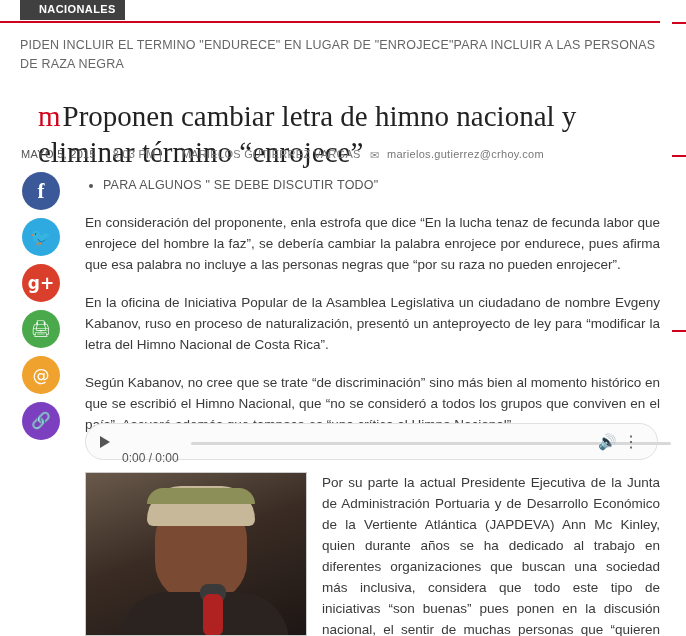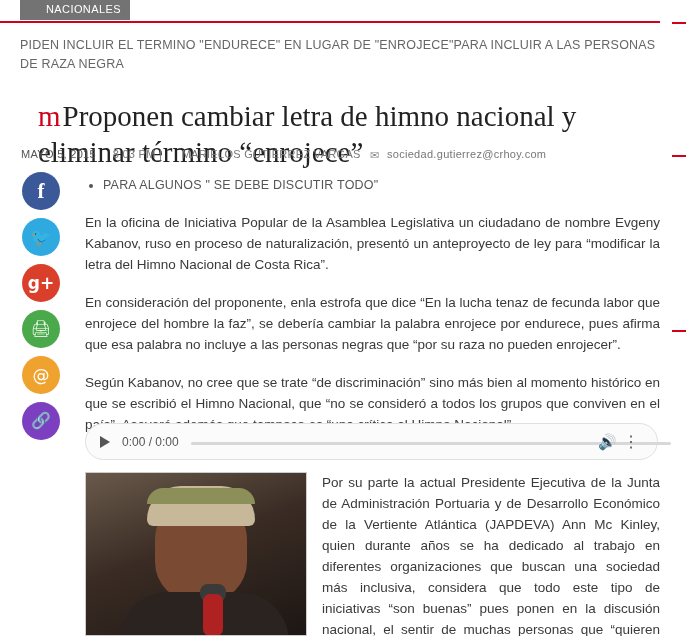--- a/index.html
+++ b/index.html
@@ -21,26 +21,26 @@
     position: absolute;
     top: 0;
     left: 0;
     width: 686px;
     height: 22px;
   }
   .cat-tag {
     position: absolute;
     left: 20px;
     top: 0;
-    background: #737373;
+    background: #404040;
     color: #ffffff;
     font-size: 11px;
-    font-weight: normal;
+    font-weight: bold;
     letter-spacing: 0.4px;
-    padding: 4px 9px 5px 26px;
+    padding: 4px 9px 5px 19px;
     line-height: 11px;
     text-transform: uppercase;
   }
   .cat-rule {
     position: absolute;
     left: 0;
     top: 21px;
     width: 660px;
     height: 2px;
     background: #d0021b;
@@ -180,21 +180,21 @@
     top: 12px;
     width: 0;
     height: 0;
     border-left: 10px solid #555555;
     border-top: 6px solid transparent;
     border-bottom: 6px solid transparent;
   }
   .audio .time {
     position: absolute;
     left: 36px;
-    top: 11px;
+    top: 27px;
     font-size: 12px;
     color: #555555;
     font-family: "Liberation Sans", sans-serif;
   }
   .audio .track {
     position: absolute;
     left: 105px;
     top: 18px;
     width: 480px;
     height: 3px;
@@ -332,38 +332,38 @@
 
 <h1 class="headline"><span class="dropcap">m</span><span>Proponen cambiar letra de himno nacional y eliminar término “enrojece”</span></h1>
 
 <div class="byline">
   <span class="date">MAYO 5, 2015</span>
   <span class="sep"></span>
   <span class="time">8:03 PM</span>
   <span>|</span>
   <span class="author">MARIELOS GUTIÉRREZ VARGAS</span>
   <span class="mail-icon">✉</span>
-  <span class="email">sociedad.gutierrez@crhoy.com</span>
+  <span class="email">marielos.gutierrez@crhoy.com</span>
 </div>
 
 <div class="share-rail">
   <div class="share-btn sb-fb">f</div>
   <div class="share-btn sb-tw">🐦</div>
   <div class="share-btn sb-gp">g+</div>
   <div class="share-btn sb-pr">🖨</div>
   <div class="share-btn sb-ml">@</div>
   <div class="share-btn sb-lk">🔗</div>
 </div>
 
 <div class="body-col">
   <ul class="bullet-list">
     <li>PARA ALGUNOS " SE DEBE DISCUTIR TODO"</li>
   </ul>
+  <p class="para">En consideración del proponente, enla estrofa que dice “En la lucha tenaz de fecunda labor que enrojece del hombre la faz”, se debería cambiar la palabra enrojece por endurece, pues afirma que esa palabra no incluye a las personas negras que “por su raza no pueden enrojecer”.</p>
   <p class="para">En la oficina de Iniciativa Popular de la Asamblea Legislativa un ciudadano de nombre Evgeny Kabanov, ruso en proceso de naturalización, presentó un anteproyecto de ley para “modificar la letra del Himno Nacional de Costa Rica”.</p>
-  <p class="para">En consideración del proponente, enla estrofa que dice “En la lucha tenaz de fecunda labor que enrojece del hombre la faz”, se debería cambiar la palabra enrojece por endurece, pues afirma que esa palabra no incluye a las personas negras que “por su raza no pueden enrojecer”.</p>
   <p class="para">Según Kabanov, no cree que se trate “de discriminación” sino más bien al momento histórico en que se escribió el Himno Nacional, que “no se consideró a todos los grupos que conviven en el país”. Aseveró además que tampoco es “una crítica al Himno Nacional”.</p>
 </div>
 
 <div class="audio">
   <div class="play"></div>
   <div class="time">0:00 / 0:00</div>
   <div class="track"></div>
   <div class="vol">🔊</div>
   <div class="kebab">⋮</div>
 </div>

